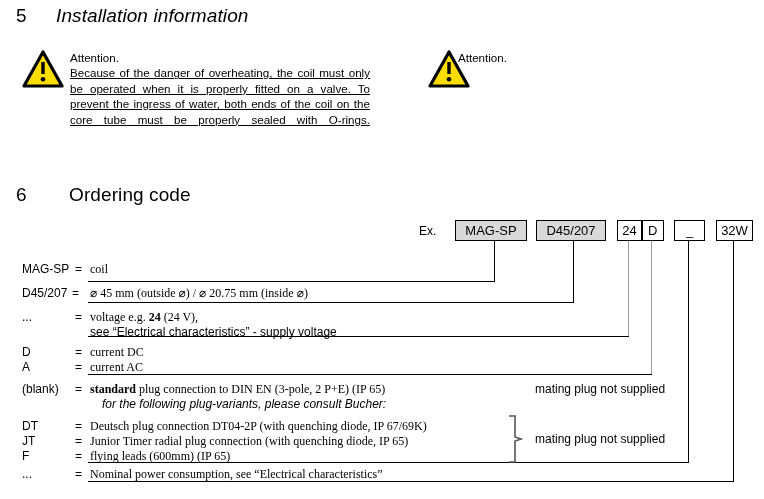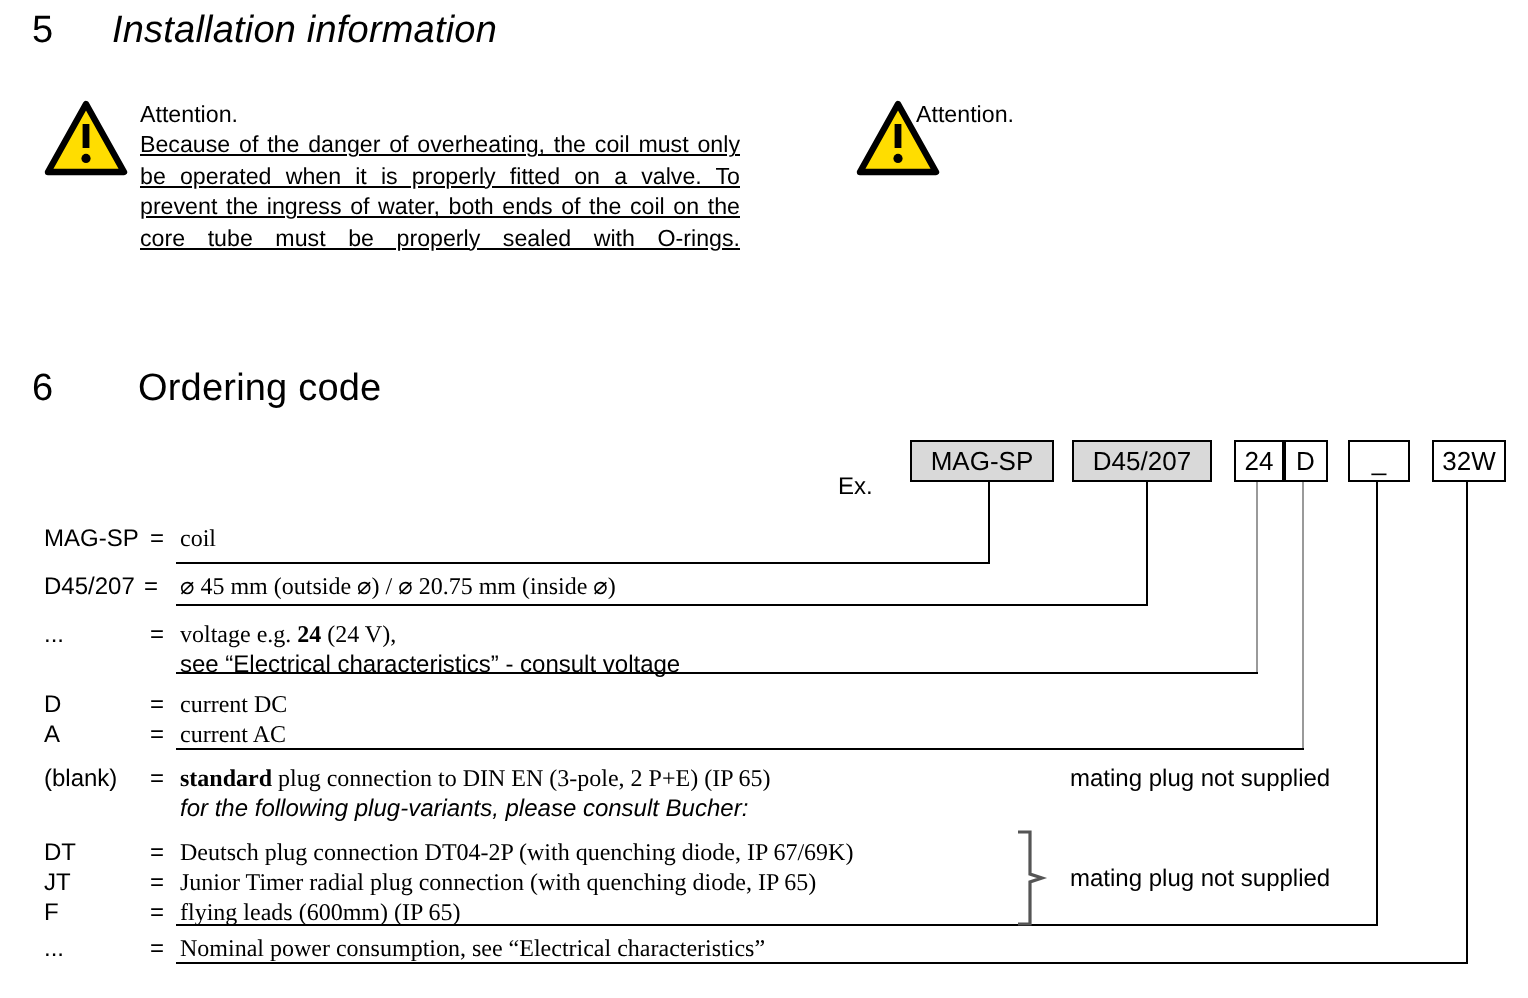--- a/index.html
+++ b/index.html
@@ -119,21 +119,21 @@
     <circle cx="21" cy="29.2" r="2.3" fill="#000000"></circle>
   </svg>
 </div>
 <div class="warn-text" style="left:458px; top:50px; width:300px;">
   <span class="warn-title">Attention.</span>
 </div>
 
 <div class="section-num" style="left:16px; top:184px;">6</div>
 <div class="section-head" style="left:56px; top:184px;margin-left:13px;">Ordering code</div>
 
-<div class="ex-label" style="left:419px; top:224px;margin-top:12px;">Ex.</div>
+<div class="ex-label" style="left:419px; top:224px;">Ex.</div>
 
 <div class="code-box shaded" style="left:455px; top:220px; width:72px;">MAG-SP</div>
 <div class="code-box shaded" style="left:536px; top:220px; width:70px;">D45/207</div>
 <div class="code-box" style="left:617px; top:220px; width:25px;">24</div>
 <div class="code-box" style="left:641.7px; top:220px; width:22px;">D</div>
 <div class="code-box" style="left:674px; top:220px; width:31px;">_</div>
 <div class="code-box" style="left:716px; top:220px; width:37px;">32W</div>
 
 <div class="vline" style="left:493.5px; top:241px; height:41px;"></div>
 <div class="hline" style="left:88px; top:281px; width:406px;"></div>
@@ -164,40 +164,40 @@
   <span class="lg-eq" style="left:50px;">=</span>
   <span class="lg-val">⌀ 45 mm (outside ⌀) / ⌀ 20.75 mm (inside ⌀)</span>
 </div>
 
 <div class="legend-row" style="left:22px; top:310px; width:700px;">
   <span class="lg-key">...</span>
   <span class="lg-eq">=</span>
   <span class="lg-val">voltage e.g. <b class="bold">24</b> (24 V),</span>
 </div>
 <div class="legend-row" style="left:90px; top:325px;">
-  <span>see “Electrical characteristics” - consult voltage</span>
+  <span>see “Electrical characteristics” - supply voltage</span>
 </div>
 
 <div class="legend-row" style="left:22px; top:345px; width:700px;">
   <span class="lg-key">D</span>
   <span class="lg-eq">=</span>
   <span class="lg-val">current  DC</span>
 </div>
 <div class="legend-row" style="left:22px; top:360px; width:700px;">
   <span class="lg-key">A</span>
   <span class="lg-eq">=</span>
   <span class="lg-val">current  AC</span>
 </div>
 
 <div class="legend-row" style="left:22px; top:382px; width:700px;">
   <span class="lg-key">(blank)</span>
   <span class="lg-eq">=</span>
   <span class="lg-val"><b class="bold">standard</b> plug connection to DIN EN (3-pole, 2 P+E) (IP 65)</span>
 </div>
-<div class="legend-row" style="left:90px; top:397px;">
+<div class="legend-row" style="left:102px; top:397px;">
   <i class="ital">for the following plug-variants, please consult Bucher:</i>
 </div>
 
 <div class="legend-row" style="left:22px; top:419px; width:700px;">
   <span class="lg-key">DT</span>
   <span class="lg-eq">=</span>
   <span class="lg-val">Deutsch plug connection DT04-2P (with quenching diode, IP 67/69K)</span>
 </div>
 <div class="legend-row" style="left:22px; top:434px; width:700px;">
   <span class="lg-key">JT</span>

